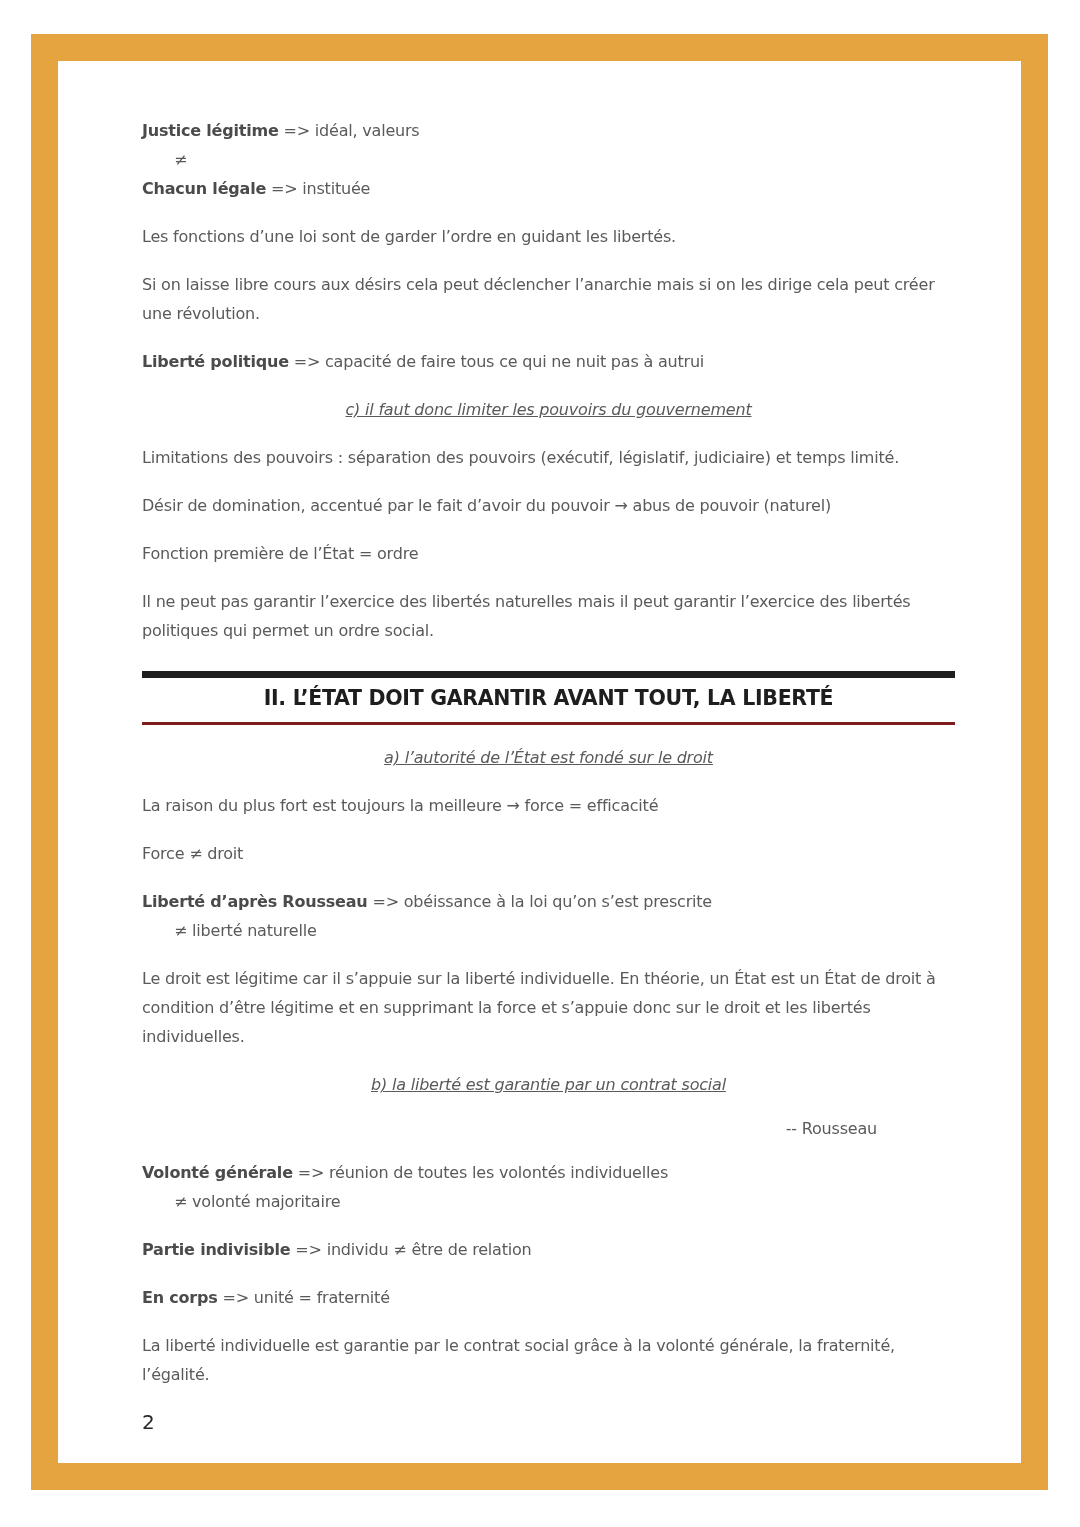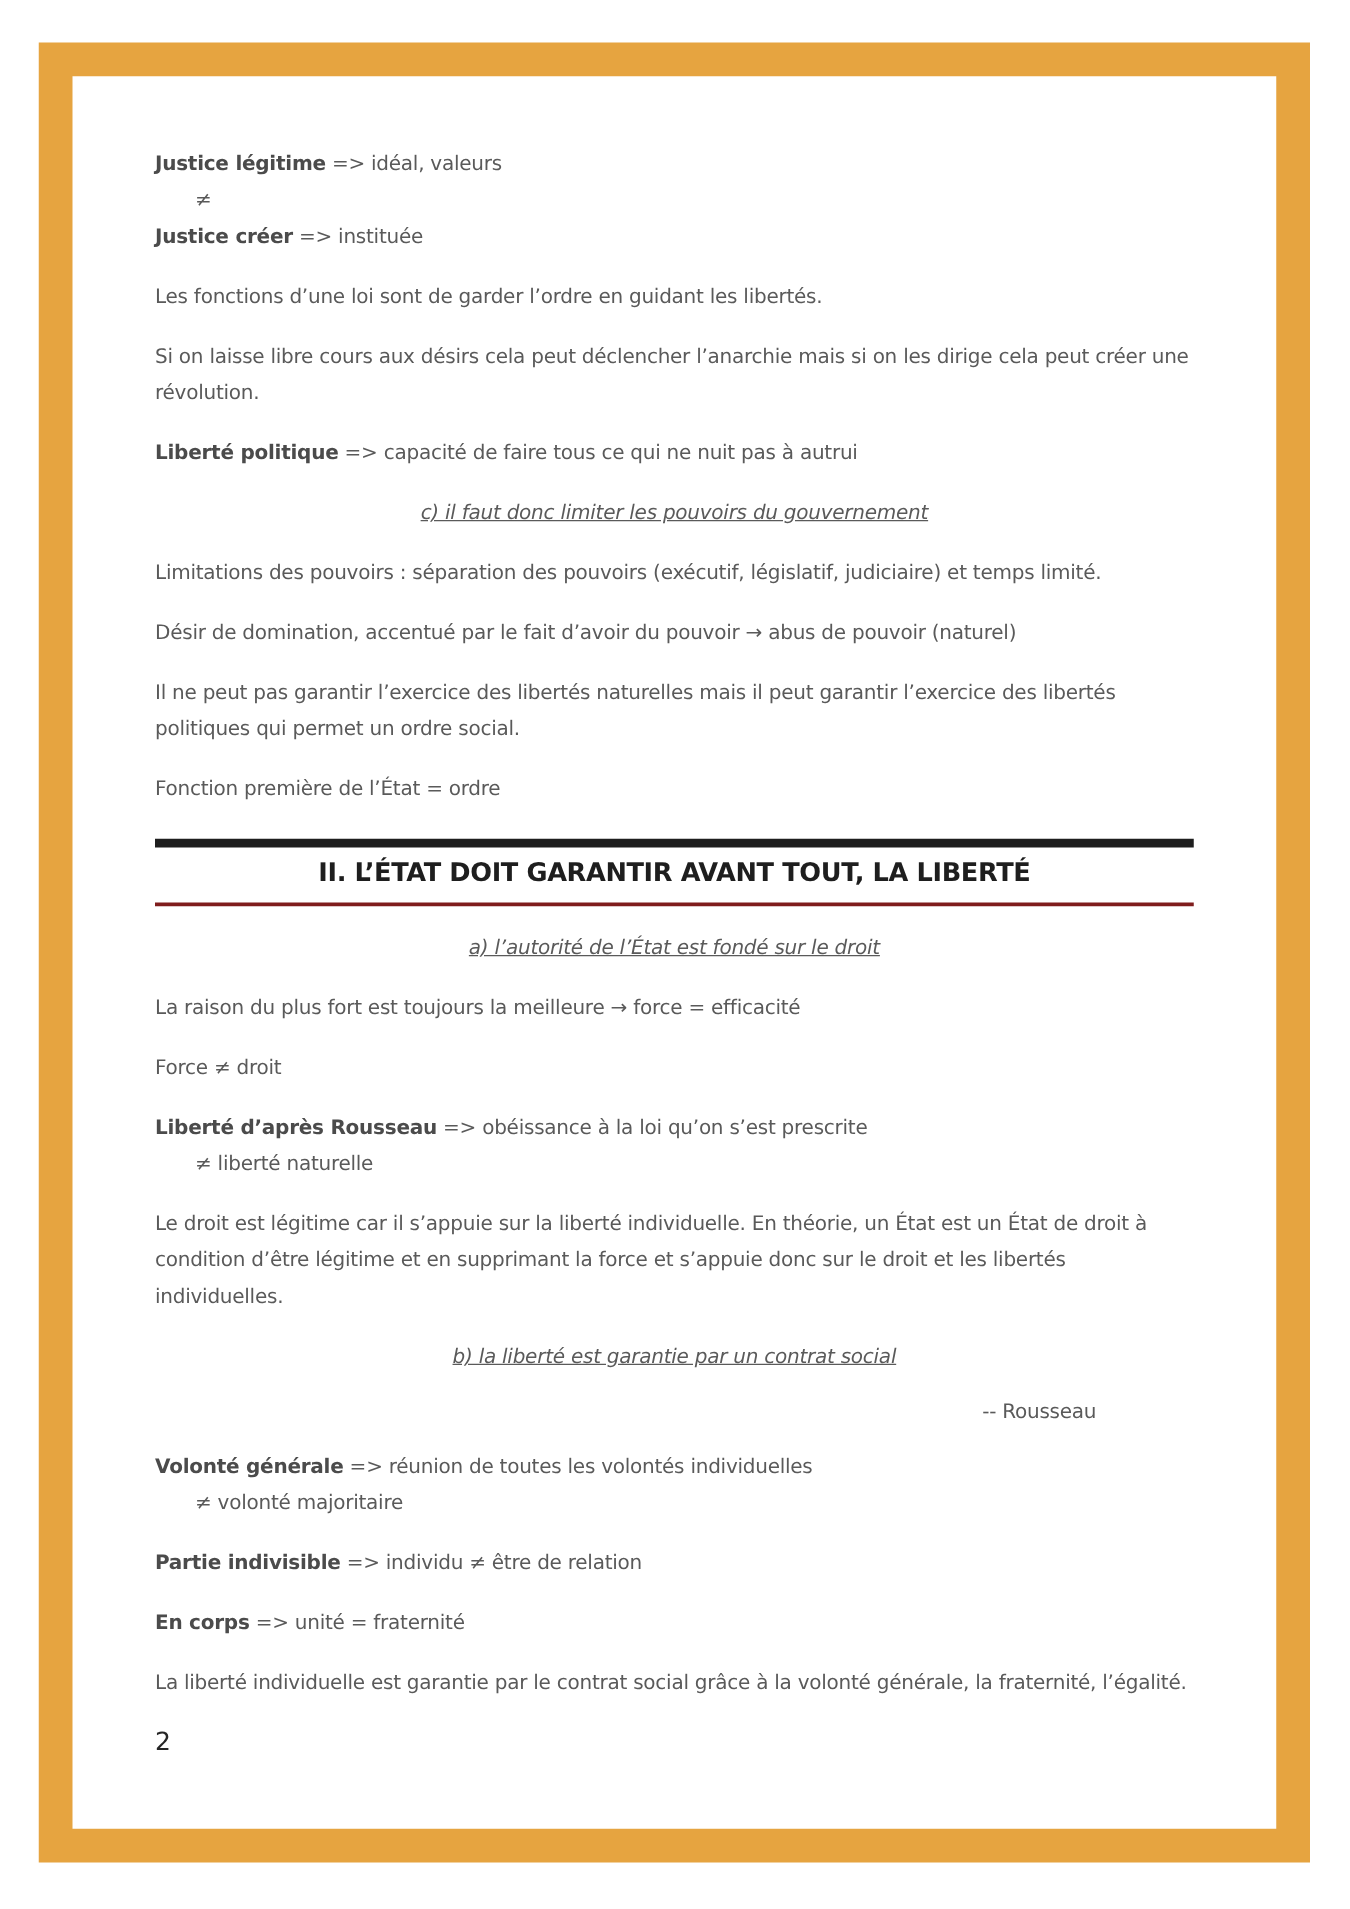--- a/index.html
+++ b/index.html
@@ -64,44 +64,44 @@
   }
   .pagenum {
     margin: 16px 0 0 0;
     color: #262626;
     font-size: 20px;
   }
 </style>
 </head>
 <body>
 
-<div class="frame" style="border-color: rgb(230, 164, 64);">
+<div class="frame" style="border-color: rgb(230, 164, 64); padding-left: 18px;">
   <div class="page-content">
 
     <div class="block">
       <p class="line"><span class="term">Justice légitime</span><span> =&gt; idéal, valeurs</span></p>
       <p class="line neq-line">≠</p>
-      <p class="line"><span class="term">Justice créer</span><span> =&gt; instituée</span></p>
+      <p class="line"><span class="term">Chacun légale</span><span> =&gt; instituée</span></p>
     </div>
 
     <p class="para">Les fonctions d’une loi sont de garder l’ordre en guidant les libertés.</p>
 
     <p class="para">Si on laisse libre cours aux désirs cela peut déclencher l’anarchie mais si on les dirige cela peut créer une révolution.</p>
 
     <p class="para"><span class="term">Liberté politique</span><span> =&gt; capacité de faire tous ce qui ne nuit pas à autrui</span></p>
 
     <p class="subhead">c) il faut donc limiter les pouvoirs du gouvernement</p>
 
     <p class="para">Limitations des pouvoirs : séparation des pouvoirs (exécutif, législatif, judiciaire) et temps limité.</p>
 
     <p class="para">Désir de domination, accentué par le fait d’avoir du pouvoir → abus de pouvoir (naturel)</p>
 
+    <p class="para">Fonction première de l’État = ordre</p>
+
     <p class="para">Il ne peut pas garantir l’exercice des libertés naturelles mais il peut garantir l’exercice des libertés politiques qui permet un ordre social.</p>
-
-    <p class="para">Fonction première de l’État = ordre</p>
 
     <div class="section">
       <h2 class="section-title">II. L’ÉTAT DOIT GARANTIR AVANT TOUT, LA LIBERTÉ</h2>
     </div>
 
     <p class="subhead">a) l’autorité de l’État est fondé sur le droit</p>
 
     <p class="para">La raison du plus fort est toujours la meilleure → force = efficacité</p>
 
     <p class="para">Force ≠ droit</p>

